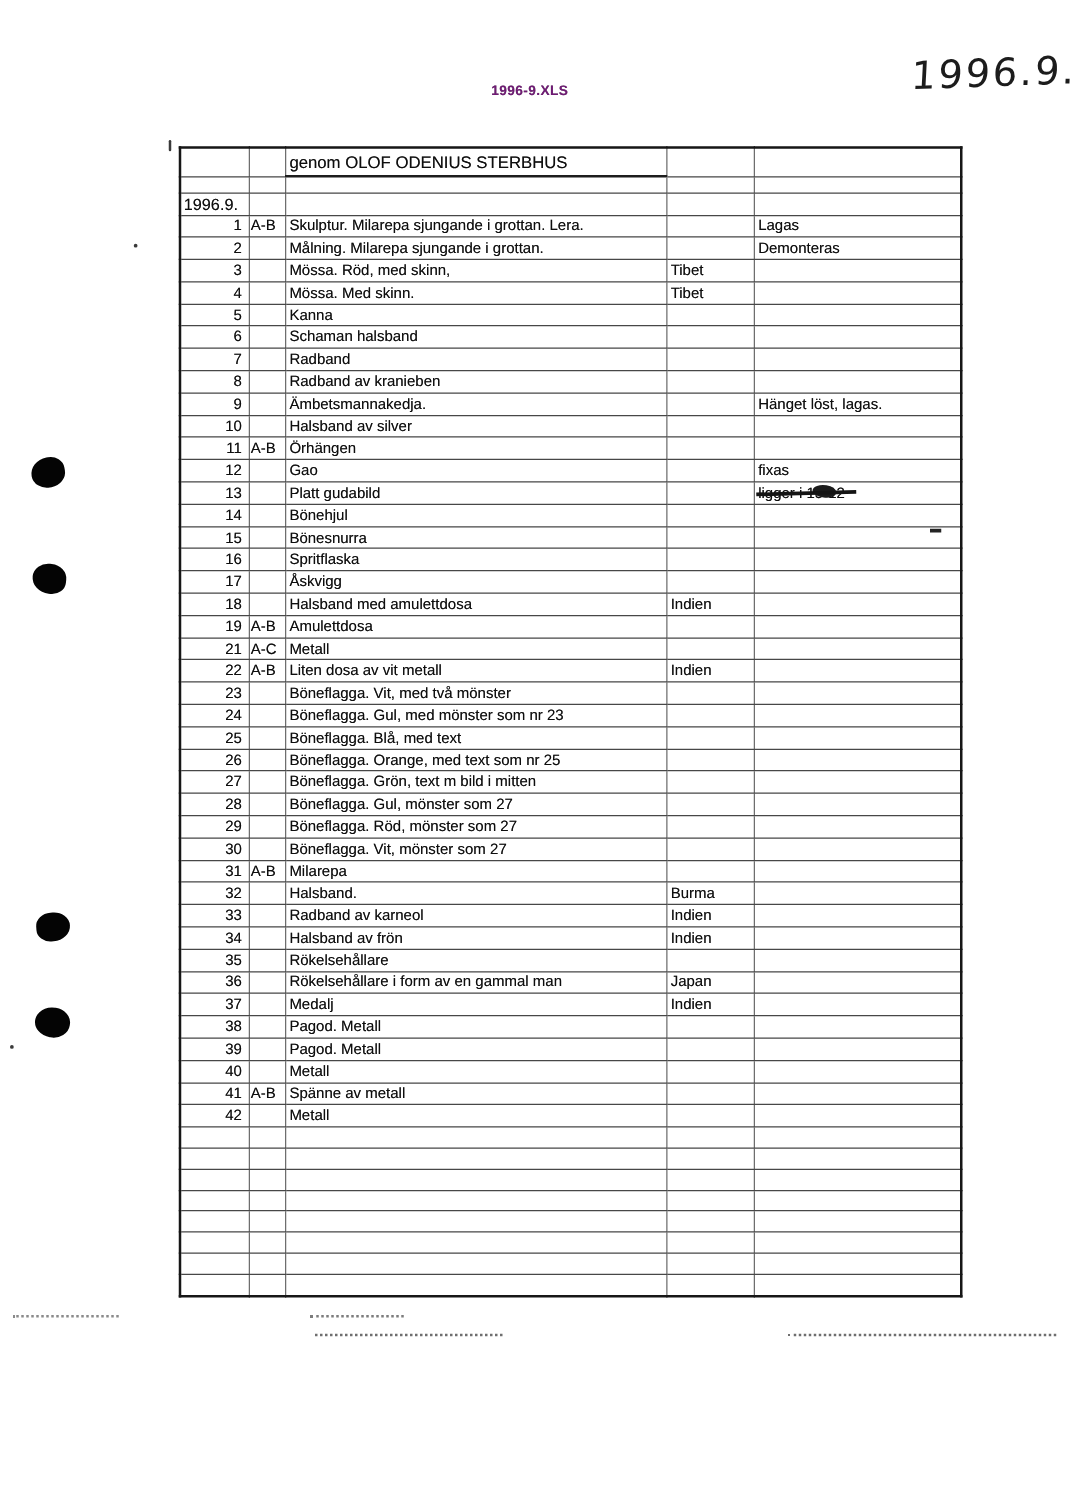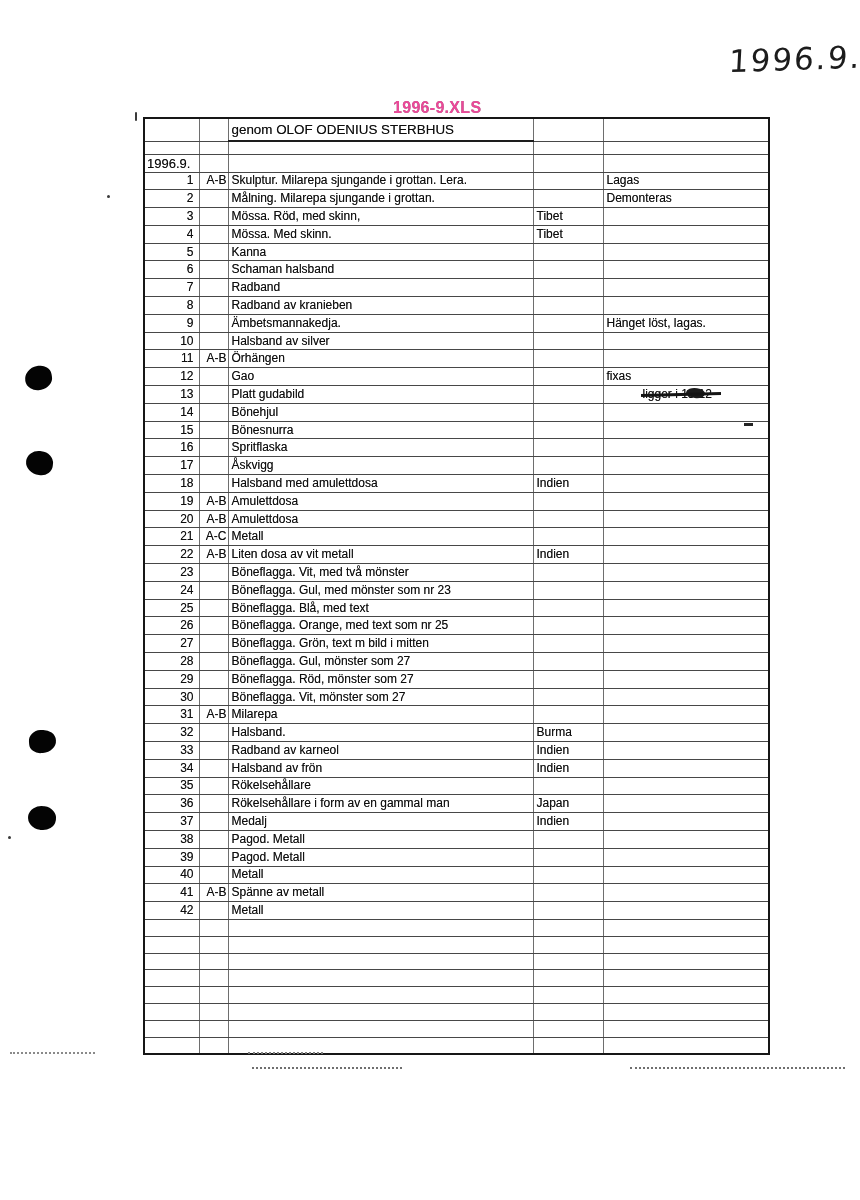--- a/index.html
+++ b/index.html
@@ -5,23 +5,22 @@
   html,body { margin:0; padding:0; }
   body {
     width:860px; height:1200px; position:relative; overflow:hidden;
     background:#ffffff;
     font-family:"Liberation Sans", sans-serif;
   }
   .page { position:absolute; inset:0; }
 
   .doc-title {
     position:absolute; left:393px; top:67px;
-    font-size:16px; font-weight:bold; letter-spacing:.3px; color:#ec4899;
+    font-size:11px; font-weight:bold; letter-spacing:.3px; color:#701a75;
     text-shadow:0 0 .4px rgba(0,0,0,.5);
-    margin-top:32px;
   }
   .handwritten {
     position:absolute; left:729px; top:41px;
     font-size:31px; color:#1c1c1c; letter-spacing:2px;
     transform:skewX(-5deg) rotate(-2deg);
     font-family:"DejaVu Sans", sans-serif;
   }
 
   table.inv {
     position:absolute; left:143px; top:117px; width:625px;
@@ -30,30 +29,30 @@
   }
   td {
     border:1px solid #6e6e6e;
     border-top-color:#474747; border-bottom-color:#474747;
     padding:0 3px; height:16.8px; line-height:15px;
     font-size:12px; color:#0e0e0e; vertical-align:middle;
     white-space:nowrap; overflow:hidden;
     text-shadow:0 0 .45px rgba(0,0,0,.55);
   }
   td.nr { text-align:right; padding-right:5px; }
-  td.code { text-align:right; padding:0 1px; }
+  td.code { text-align:left; padding:0 1px; }
 
   tr.pre0 td, tr.pre1 td { height:21px; font-size:13.4px; }
   tr.pre1 td.description { border-bottom:2.5px solid #1d1d1d; }
   tr.pre2 td { height:12px; }
   tr.pre3 td { height:16.5px; }
   tr.pre3 td.nr { text-align:left; padding-left:2px; font-size:13px; }
   tr.empty td { height:15.8px; }
 
-  .struck { position:relative; display:inline-block;margin-left:36px; }
+  .struck { position:relative; display:inline-block; }
   .struck::after {
     content:''; position:absolute; left:-2px; right:-9px; top:6px; height:2.6px;
     background:#141414; transform:rotate(-1.5deg);
   }
   .struck::before {
     content:''; position:absolute; left:43px; top:1px; width:19px; height:10px;
     background:#1b1b1b; border-radius:55% 45% 50% 45%; transform:rotate(8deg);
   }
 
   .dot { position:absolute; background:#040404; }
@@ -238,27 +237,20 @@
           <td class="note"></td>
         </tr>
         <tr class="data">
           <td class="nr"><span>19</span></td>
           <td class="code"><span>A-B</span></td>
           <td class="description"><span>Amulettdosa</span></td>
           <td class="place"></td>
           <td class="note"></td>
         </tr>
         <tr class="data">
-          <td class="nr"><span>20</span></td>
-          <td class="code"><span>A-B</span></td>
-          <td class="description"><span>Amulettdosa</span></td>
-          <td class="place"></td>
-          <td class="note"></td>
-        </tr>
-        <tr class="data">
           <td class="nr"><span>21</span></td>
           <td class="code"><span>A-C</span></td>
           <td class="description"><span>Metall</span></td>
           <td class="place"></td>
           <td class="note"></td>
         </tr>
         <tr class="data">
           <td class="nr"><span>22</span></td>
           <td class="code"><span>A-B</span></td>
           <td class="description"><span>Liten dosa av vit metall</span></td>

